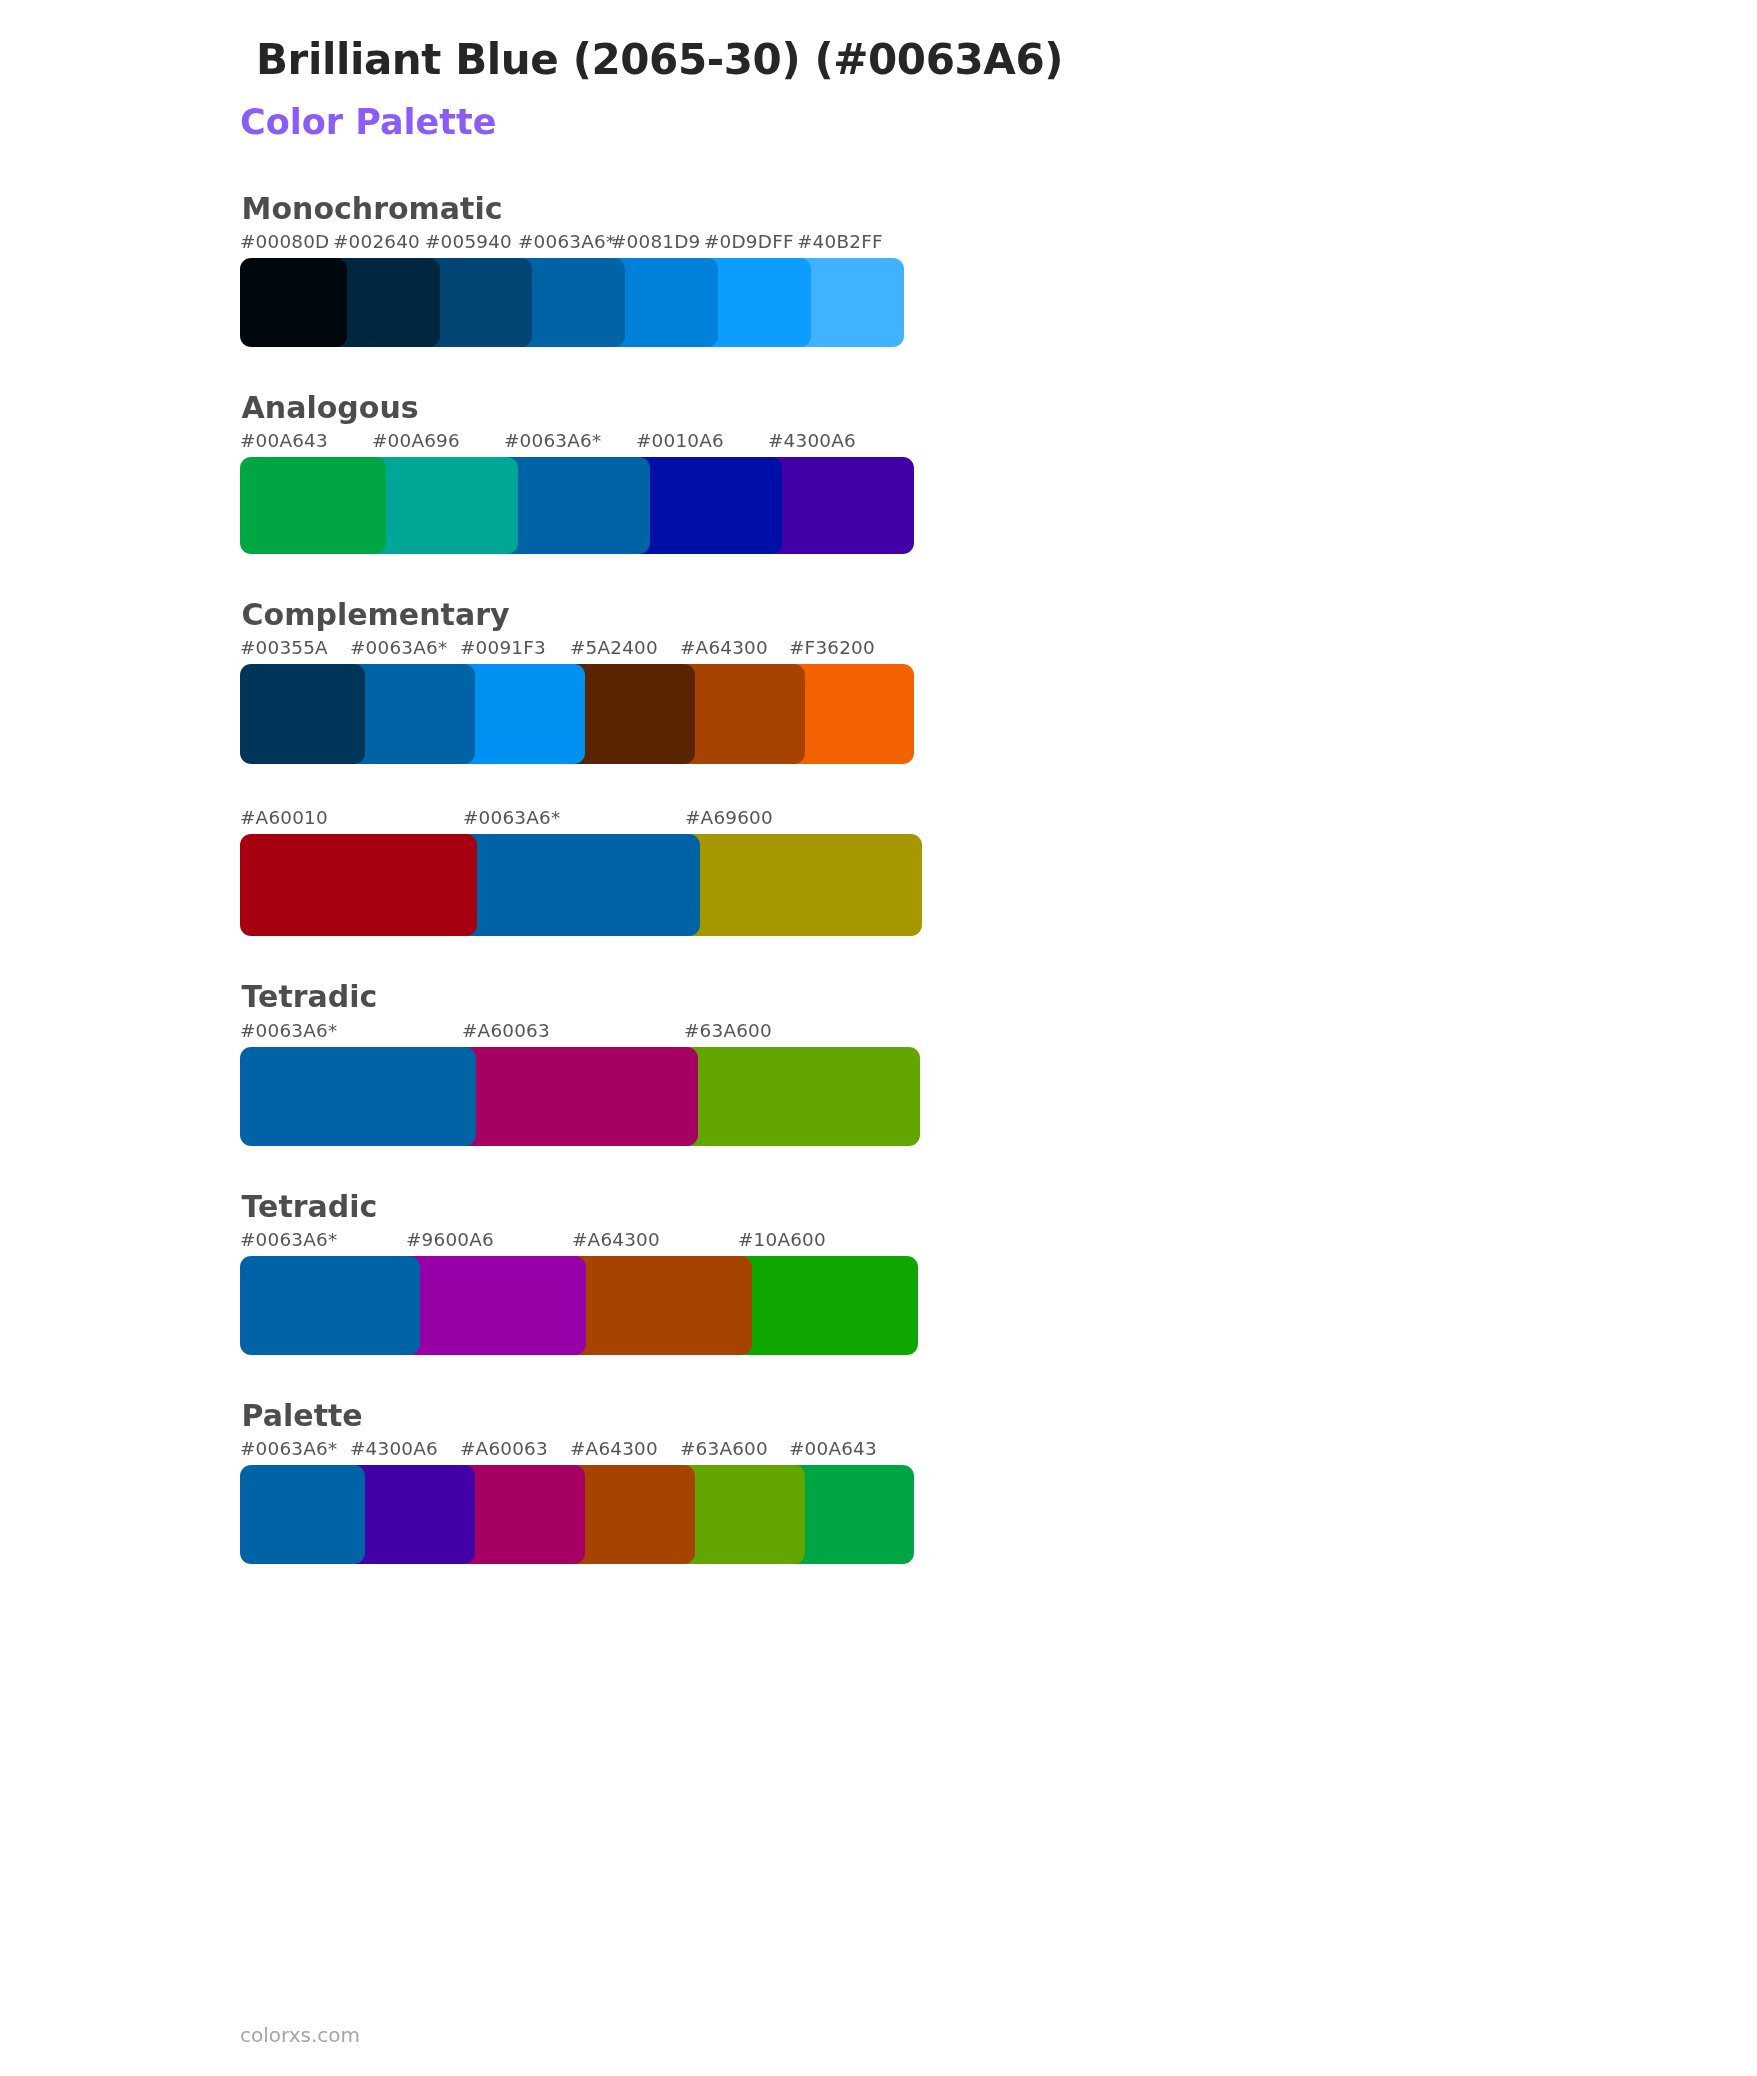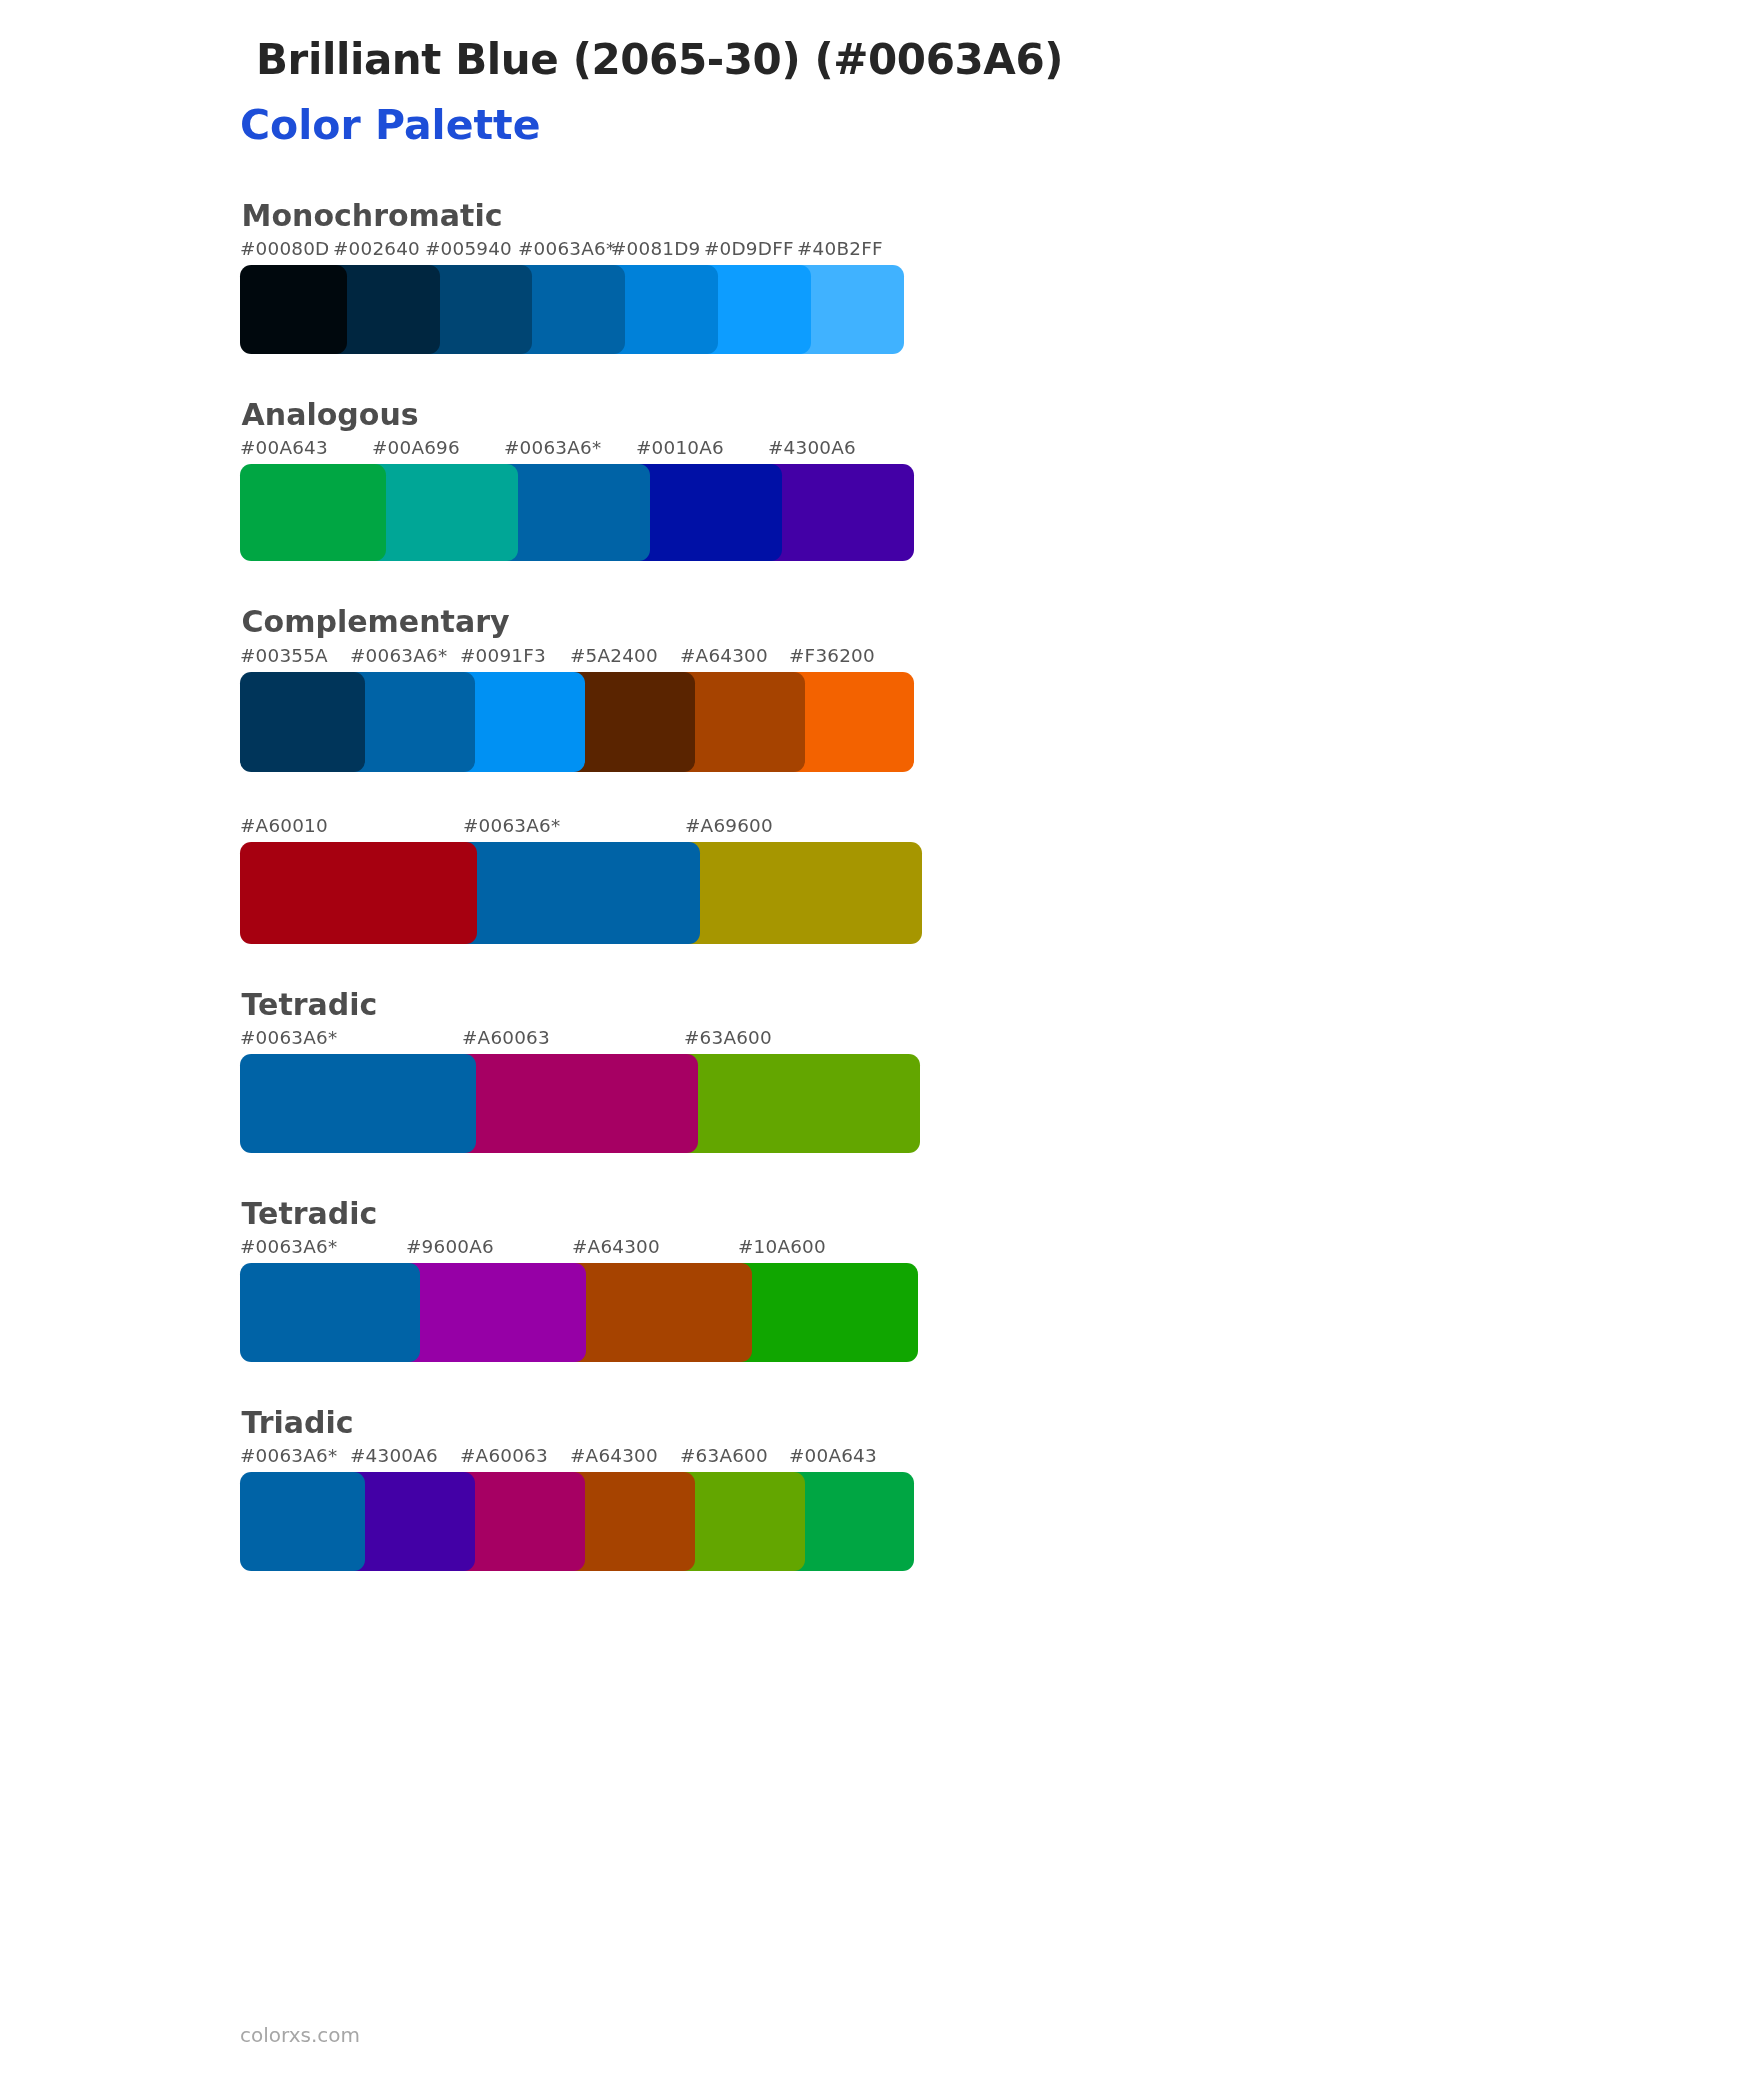--- a/index.html
+++ b/index.html
@@ -29,23 +29,23 @@
     font-size: 42px;
     font-weight: bold;
     color: #262626;
     letter-spacing: -0.4px;
     margin: 16px;
     line-height: 1.22;
     white-space: nowrap;
   }
   .subtitle {
     font-family: "DejaVu Sans", sans-serif;
-    font-size: 41px;
+    font-size: 35px;
     font-weight: bold;
-    color: #1d4ed8;
+    color: #8b5cf6;
     margin: 6.4px 0 0 0;
     line-height: 1.2;
   }
   .sections {
     margin-top: 48px;
   }
   .section {
     position: relative;
     padding-left: 240px;
   }
@@ -210,21 +210,21 @@
           </div>
           <div class="bars" style="height: 99px;">
             <div class="swatch first" title="#0063A6*" style="left: 0px; width: 180px; height: 99px; background: rgb(0, 99, 166); z-index: 4;"></div>
             <div class="swatch" title="#9600A6" style="left: 166px; width: 180px; height: 99px; background: rgb(150, 0, 166); z-index: 3;"></div>
             <div class="swatch" title="#A64300" style="left: 332px; width: 180px; height: 99px; background: rgb(166, 67, 0); z-index: 2;"></div>
             <div class="swatch" title="#10A600" style="left: 498px; width: 180px; height: 99px; background: rgb(16, 166, 0); z-index: 1;"></div>
           </div>
         </div>
       </div>
       <div class="section" style="margin-bottom: 43px;">
-        <div class="section-title">Triadic</div>
+        <div class="section-title">Palette</div>
         <div class="swatch-row">
           <div class="labels">
             <div class="swatch-label" style="left: 0px;">#0063A6*</div>
             <div class="swatch-label" style="left: 110px;">#4300A6</div>
             <div class="swatch-label" style="left: 220px;">#A60063</div>
             <div class="swatch-label" style="left: 330px;">#A64300</div>
             <div class="swatch-label" style="left: 440px;">#63A600</div>
             <div class="swatch-label" style="left: 549px;">#00A643</div>
           </div>
           <div class="bars" style="height: 99px;">

